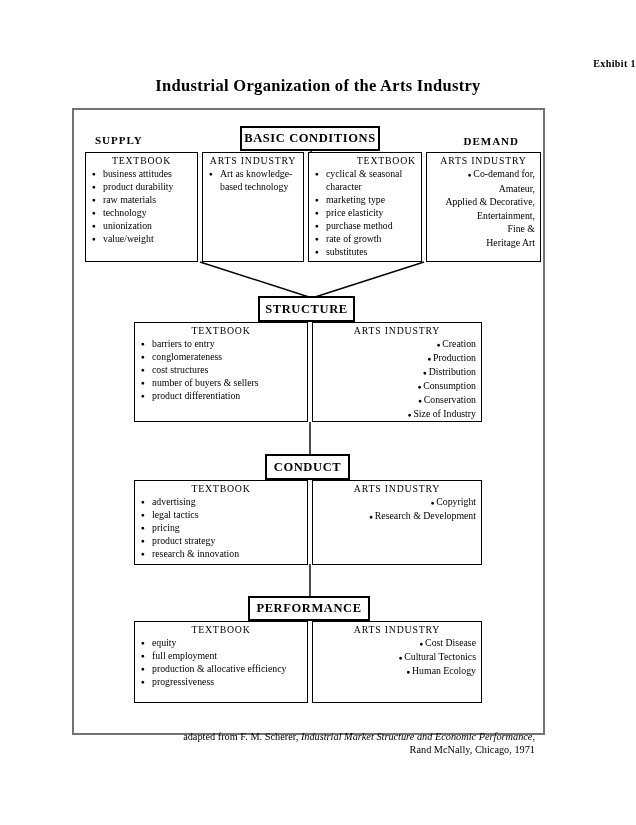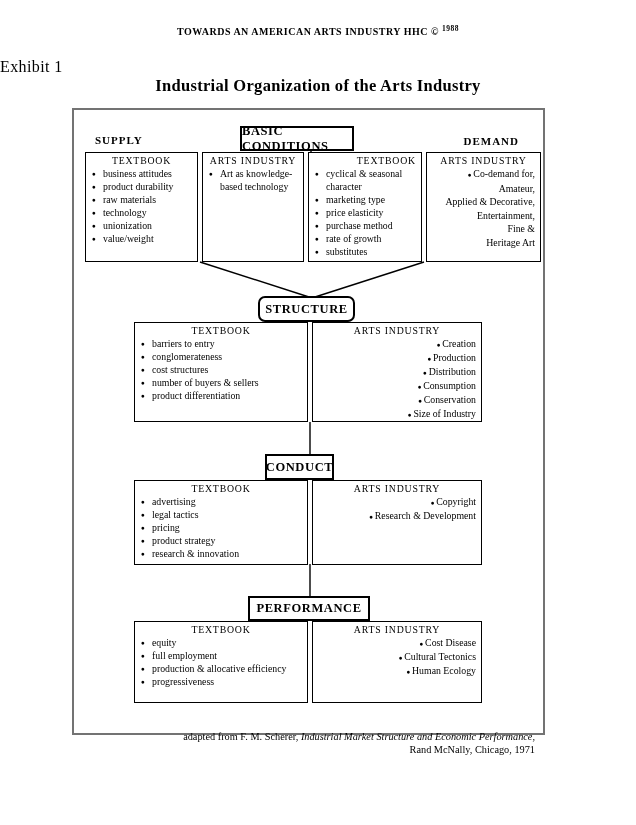--- a/index.html
+++ b/index.html
@@ -3,22 +3,22 @@
 <meta charset="utf-8">
 <style>
   html,body{margin:0;padding:0;background:#ffffff;}
   .page{
     position:relative;width:636px;height:825px;background:#ffffff;color:#000;
     font-family:"Liberation Serif","DejaVu Serif",serif;overflow:hidden;
   }
   .running-header{position:absolute;top:24px;left:0;width:100%;text-align:center;
     font-size:10px;font-weight:bold;letter-spacing:0.5px;}
   .running-header sup{font-size:7.5px;}
-  .exhibit{position:absolute;top:58px;left:0;width:100%;text-align:left;
-    font-size:16px;font-weight:normal;letter-spacing:0.4px;}
+  .exhibit{position:absolute;top:58px;left:0;width:100%;text-align:right;
+    font-size:10px;font-weight:bold;letter-spacing:0.4px;}
   .page-title{position:absolute;top:76px;left:0;width:100%;text-align:center;
     font-size:16.5px;font-weight:bold;letter-spacing:0.3px;}
   .frame{position:absolute;left:72px;top:108px;width:473px;height:627px;
     border:2px solid #737373;box-sizing:border-box;}
   .connectors{position:absolute;left:0;top:0;width:469px;height:623px;z-index:1;pointer-events:none;}
   .side-label{position:absolute;font-size:11px;font-weight:bold;letter-spacing:1px;}
   .label-box{position:absolute;border:2px solid #000;background:#fff;box-sizing:border-box;
     display:flex;align-items:center;justify-content:center;
     font-size:12.5px;font-weight:bold;letter-spacing:0.6px;z-index:2;}
   .cell{position:absolute;border:1.5px solid #000;background:#fff;box-sizing:border-box;z-index:2;}
@@ -34,41 +34,37 @@
   .bullet-dot{font-size:6.5px;}
   .citation{position:absolute;right:8px;top:596px;text-align:right;
     font-size:10.3px;line-height:13px;white-space:nowrap;z-index:2;margin-top:24px;}
   .citation .work{font-style:italic;}
 </style>
 </head>
 <body>
 
 <div class="page">
 
-  <div class="running-header">
-    <span>TOWARDS AN AMERICAN ARTS INDUSTRY  HHC  ©</span>
-    <sup>1988</sup>
-  </div>
   <div class="exhibit">Exhibit 1</div>
   <div class="page-title">Industrial Organization of the Arts Industry</div>
 
   <div class="frame">
 
     <svg class="connectors" viewBox="0 0 469 623" xmlns="http://www.w3.org/2000/svg">
       <line x1="237" y1="40" x2="237" y2="44" stroke="#000" stroke-width="1.4"></line>
       <line x1="126" y1="152" x2="235" y2="187" stroke="#000" stroke-width="1.4"></line>
       <line x1="350" y1="152" x2="241" y2="187" stroke="#000" stroke-width="1.4"></line>
       <line x1="236" y1="312" x2="236" y2="344" stroke="#000" stroke-width="1.4"></line>
       <line x1="236" y1="454" x2="236" y2="486" stroke="#000" stroke-width="1.4"></line>
     </svg>
 
     <div class="side-label" style="left:21px;top:24px;">SUPPLY</div>
     <div class="side-label" style="right:24px;top:25px;">DEMAND</div>
 
-    <div class="label-box" style="left:166px;top:16px;width:114px;height:25px;">BASIC CONDITIONS</div>
+    <div class="label-box" style="left:166px;top:16px;width:140px;height:25px;">BASIC CONDITIONS</div>
 
     <div class="cell" style="left:11px;top:42px;width:113px;height:110px;">
       <div class="cell-header">TEXTBOOK</div>
       <ul class="items">
         <li>business attitudes</li>
         <li>product durability</li>
         <li>raw materials</li>
         <li>technology</li>
         <li>unionization</li>
         <li>value/weight</li>
@@ -99,21 +95,21 @@
       <div class="lines">
         <div><span class="bullet-dot">●&nbsp;</span><span>Co-demand for,</span></div>
         <div>Amateur,</div>
         <div>Applied &amp; Decorative,</div>
         <div>Entertainment,</div>
         <div>Fine &amp;</div>
         <div>Heritage Art</div>
       </div>
     </div>
 
-    <div class="label-box" style="left:184px;top:186px;width:97px;height:26px;border-radius:7px;">STRUCTURE</div>
+    <div class="label-box" style="left:184px;top:186px;width:97px;height:26px;">STRUCTURE</div>
 
     <div class="cell" style="left:60px;top:212px;width:174px;height:100px;">
       <div class="cell-header">TEXTBOOK</div>
       <ul class="items">
         <li>barriers to entry</li>
         <li>conglomerateness</li>
         <li>cost structures</li>
         <li>number of buyers &amp; sellers</li>
         <li>product differentiation</li>
       </ul>
@@ -124,21 +120,21 @@
       <ul class="items right">
         <li>Creation</li>
         <li>Production</li>
         <li>Distribution</li>
         <li>Consumption</li>
         <li>Conservation</li>
         <li>Size of Industry</li>
       </ul>
     </div>
 
-    <div class="label-box" style="left:191px;top:344px;width:69px;height:26px;">CONDUCT</div>
+    <div class="label-box" style="left:191px;top:344px;width:85px;height:26px;">CONDUCT</div>
 
     <div class="cell" style="left:60px;top:370px;width:174px;height:85px;">
       <div class="cell-header">TEXTBOOK</div>
       <ul class="items">
         <li>advertising</li>
         <li>legal tactics</li>
         <li>pricing</li>
         <li>product strategy</li>
         <li>research &amp; innovation</li>
       </ul>

